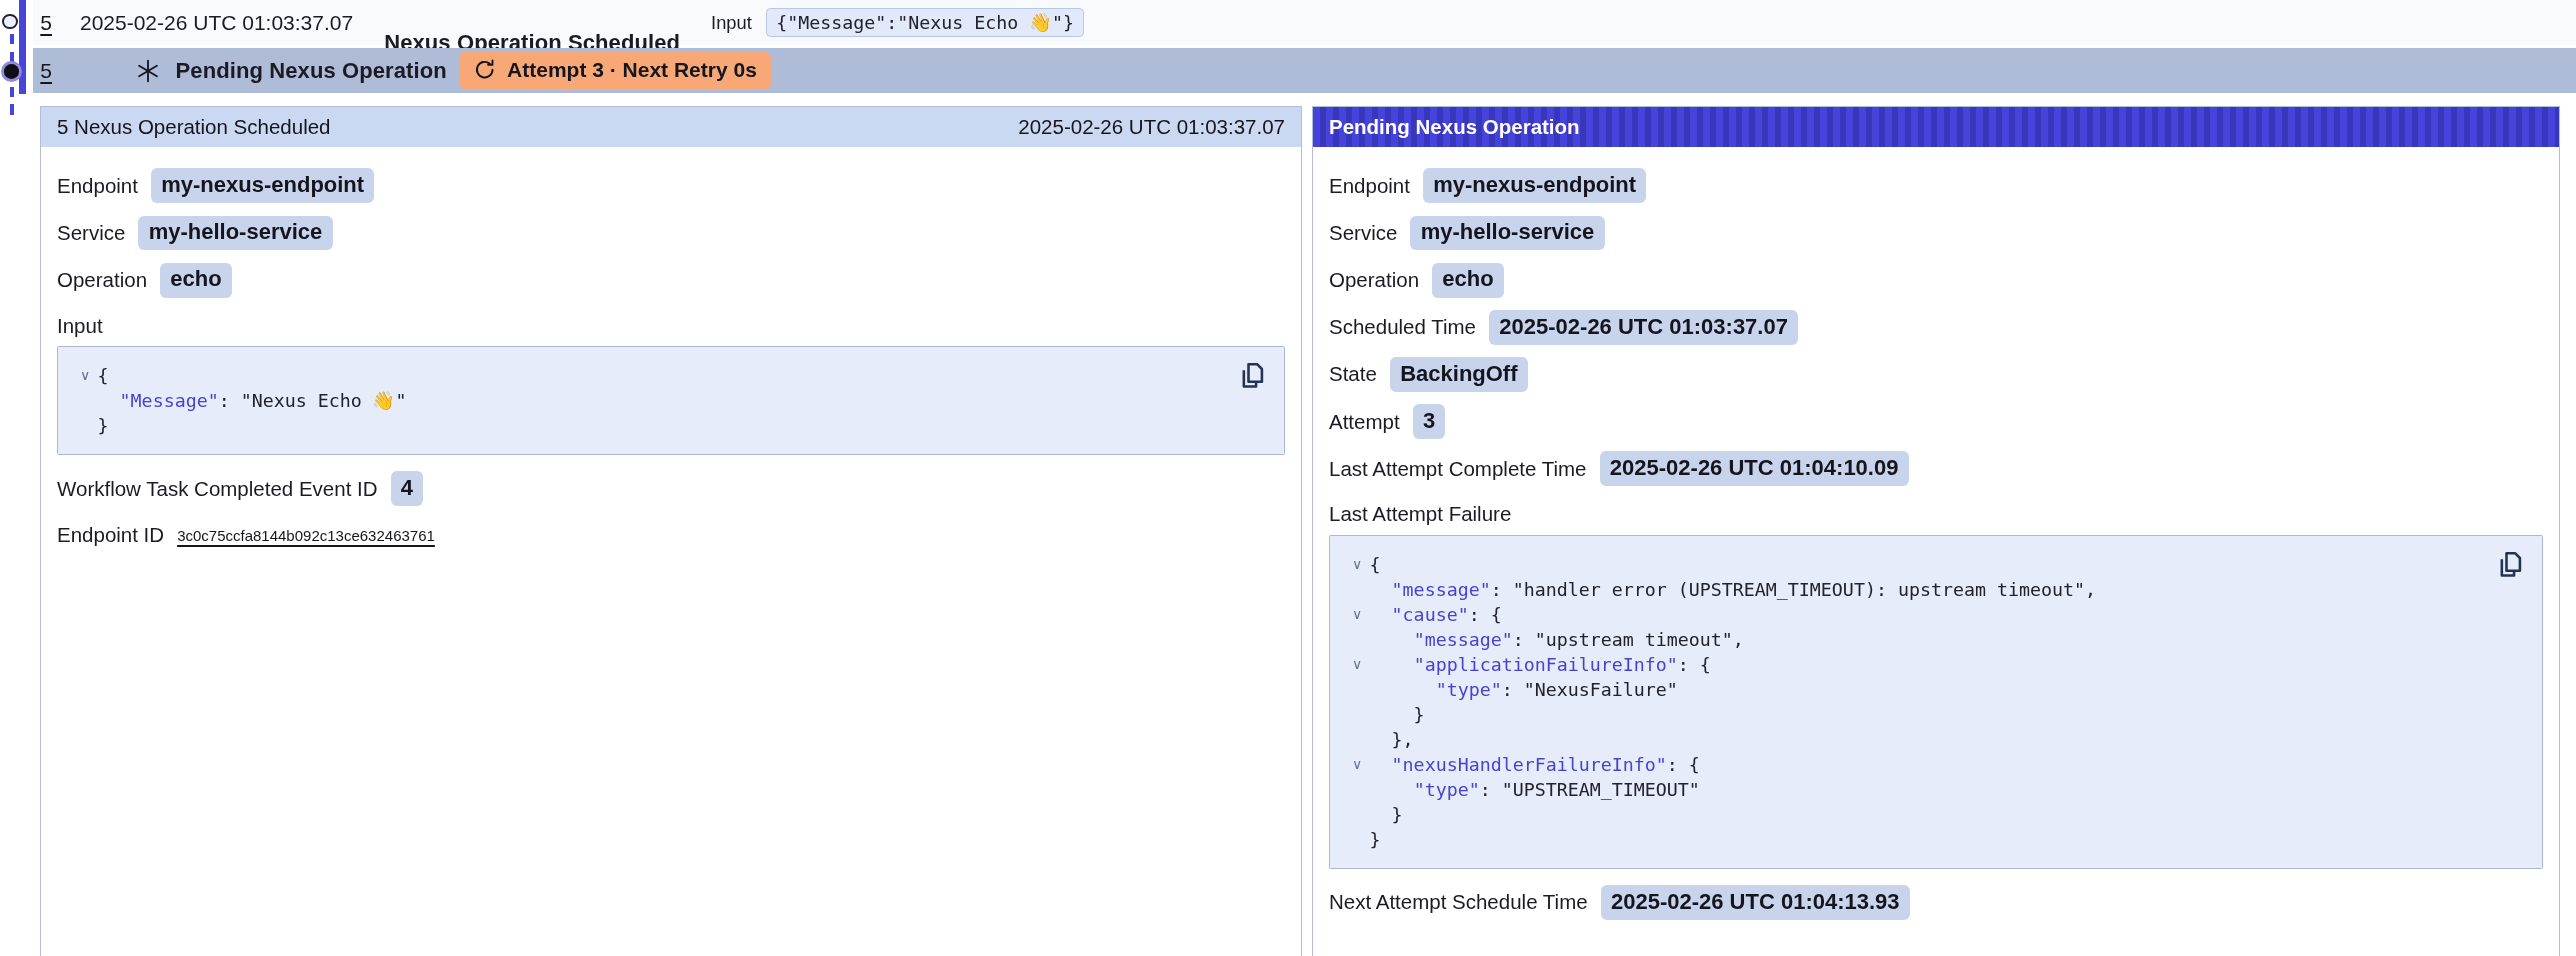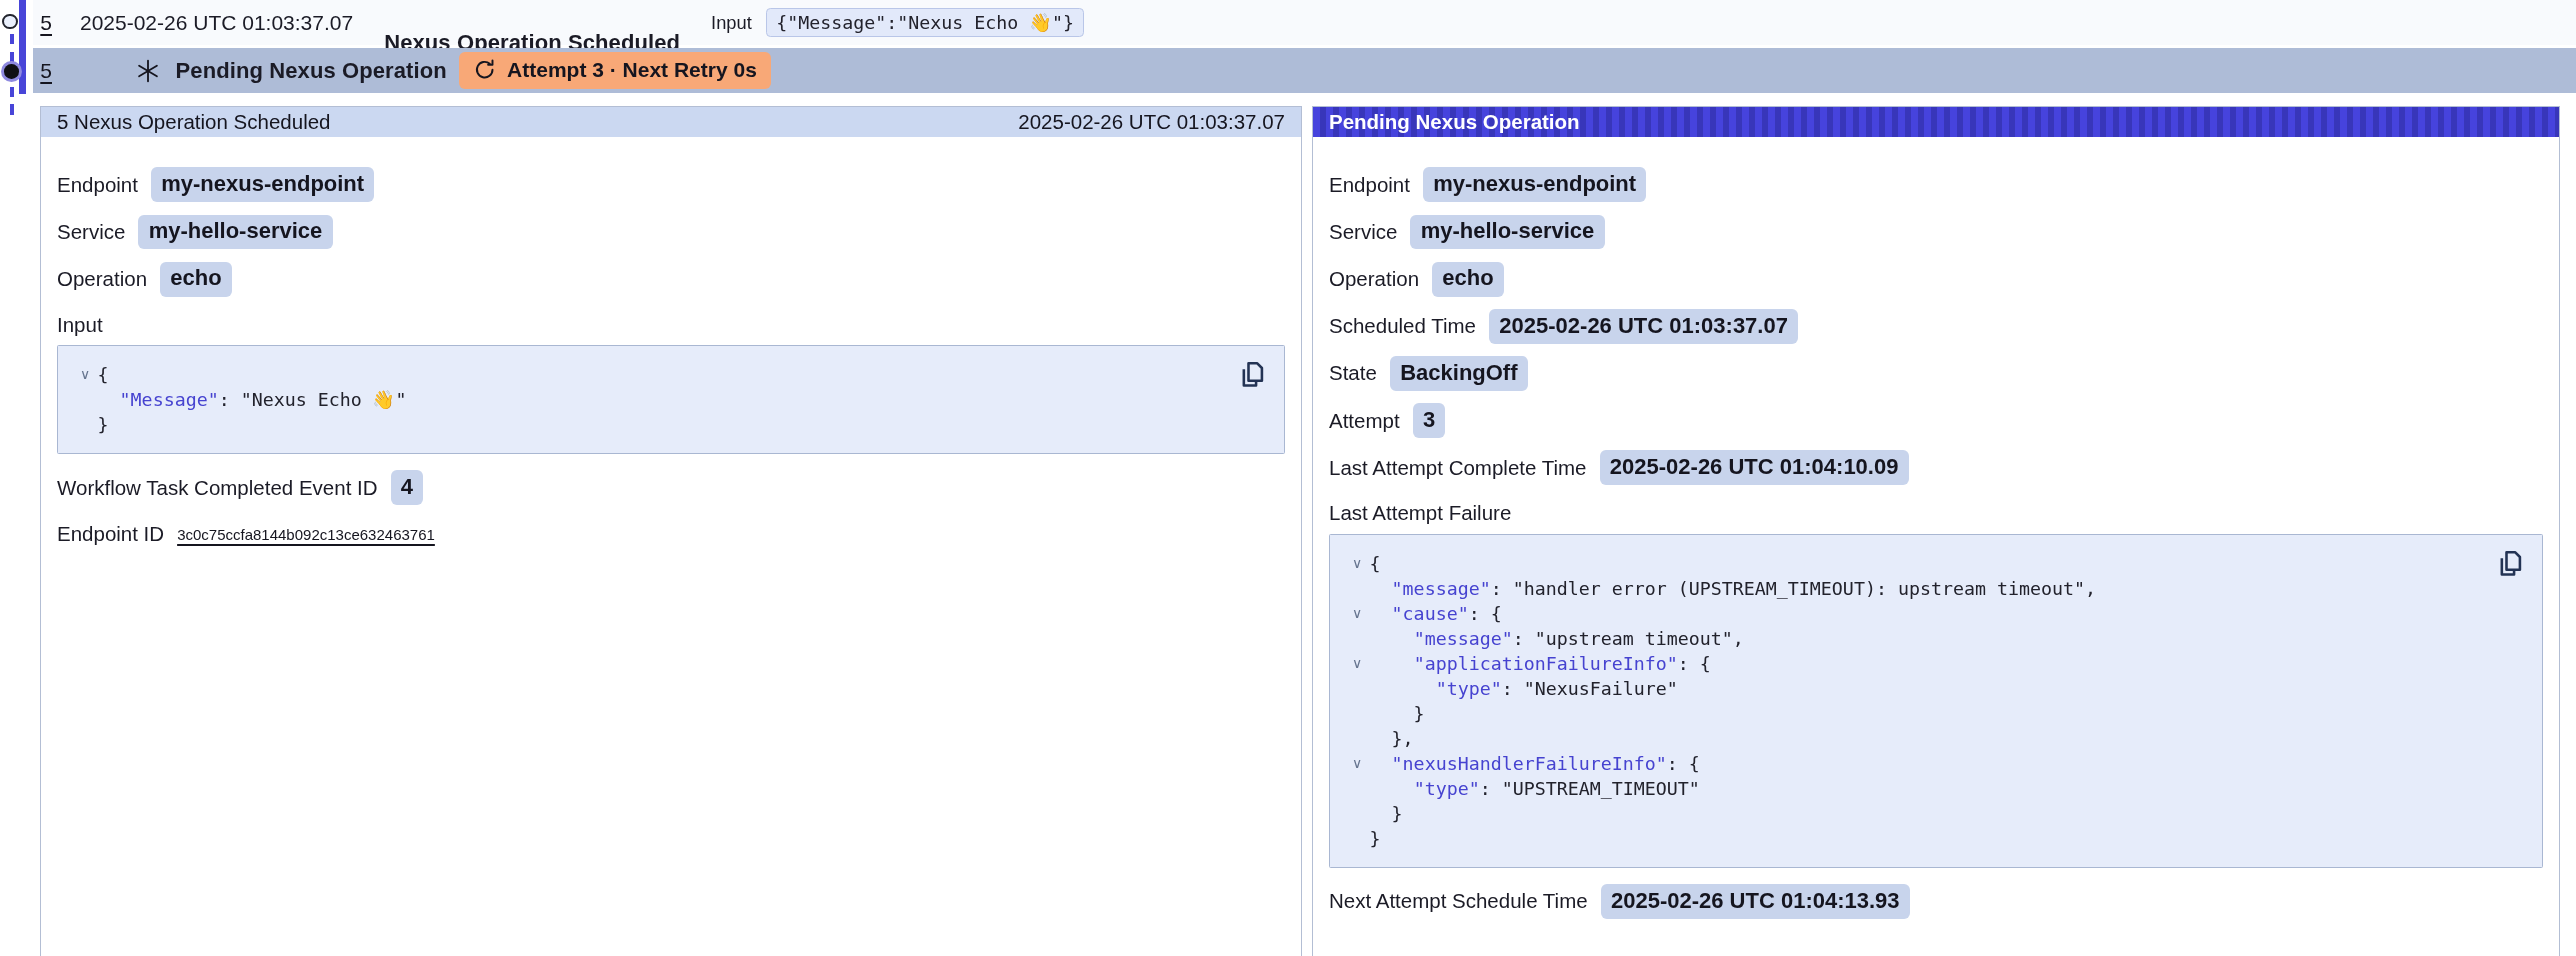--- a/index.html
+++ b/index.html
@@ -50,29 +50,29 @@
   }
 
   
   .panel {
     position:absolute; top:106px; height:879px; background:#ffffff;
     border:1.5px solid #b3bed4;
   }
   .panel-left { left:40px; width:1262px; }
   .panel-right { left:1312px; width:1248px; }
   .panel-header {
-    height:30px; display:flex; align-items:center; justify-content:space-between;
+    height:40px; display:flex; align-items:center; justify-content:space-between;
     padding:0 16px; font-size:20.5px;
   }
   .panel-header-left { background:#cbd8f1; color:#15151f; }
   .panel-header-right {
     background:repeating-linear-gradient(90deg,#4643dd 0 7.3px,#3836ba 7.3px 13px);
     color:#ffffff; font-weight:600;
   }
-  .panel-body { padding:18px 16px 0; }
+  .panel-body { padding:9px 16px 0; }
 
   .field-row { display:flex; align-items:center; margin:12.4px 0; min-height:34px; }
   .field-label { font-size:20.5px; color:#1b1b26; margin-right:13px; white-space:nowrap; }
   .field-badge {
     font-size:22px; color:#15151f; background:#c8d4ec; border-radius:5.9px;
     padding:3.7px 10.3px 5.1px; white-space:nowrap;font-weight:bold;
   }
   .field-link {
     font-size:15px; color:#15151f; text-decoration:underline;
     text-underline-offset:4.4px; text-decoration-thickness:1.5px; cursor:pointer; white-space:nowrap;

